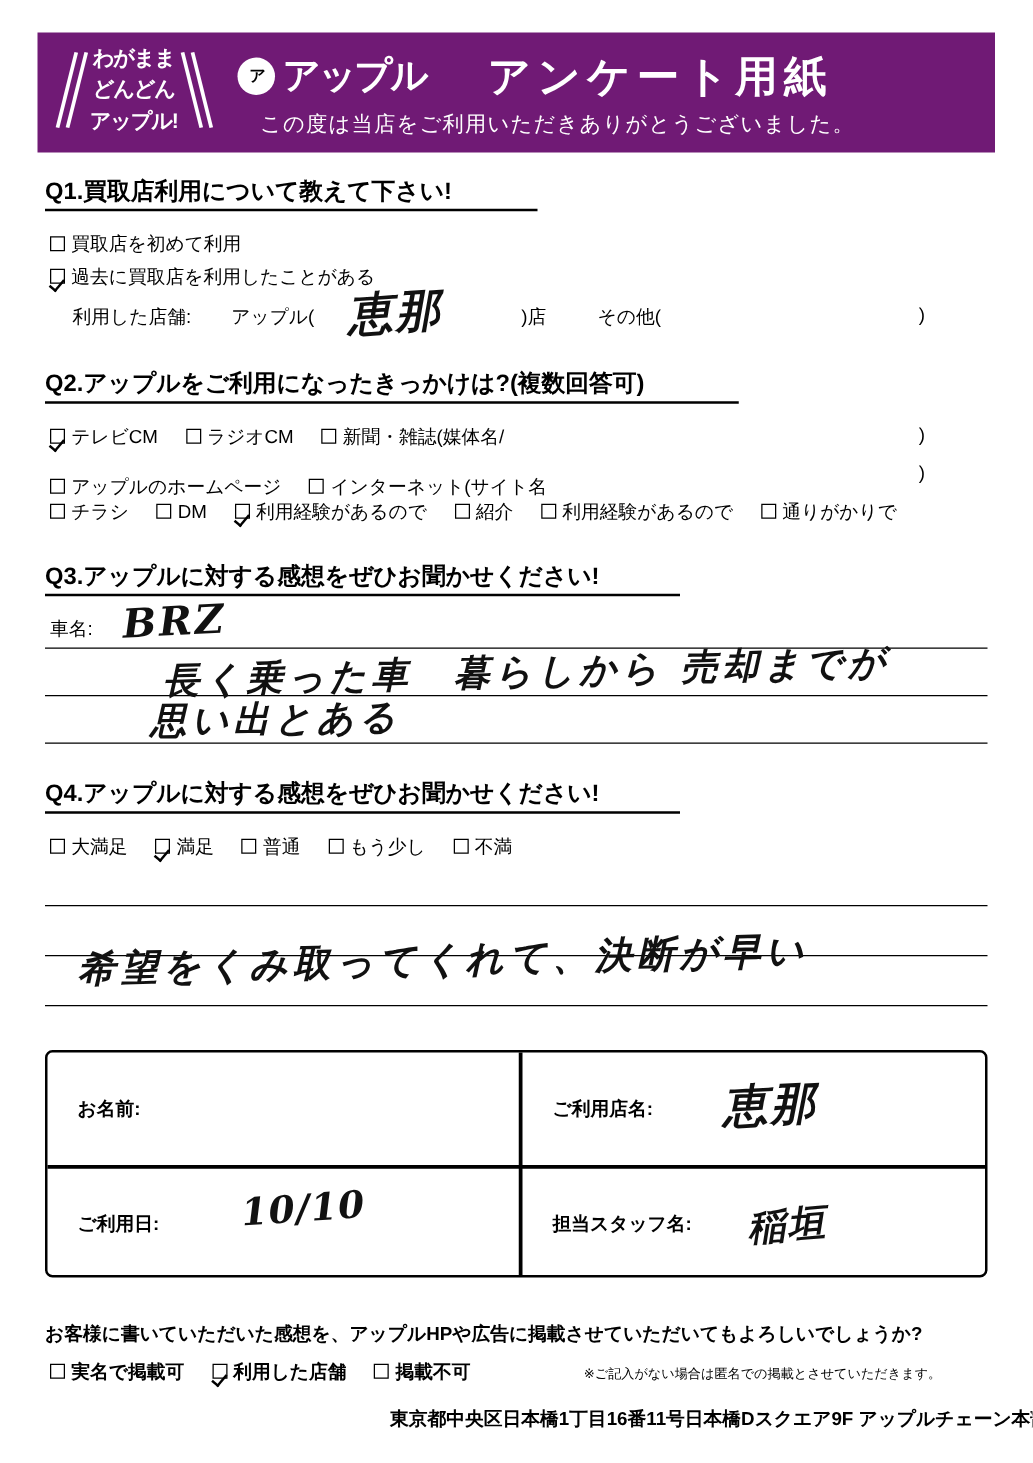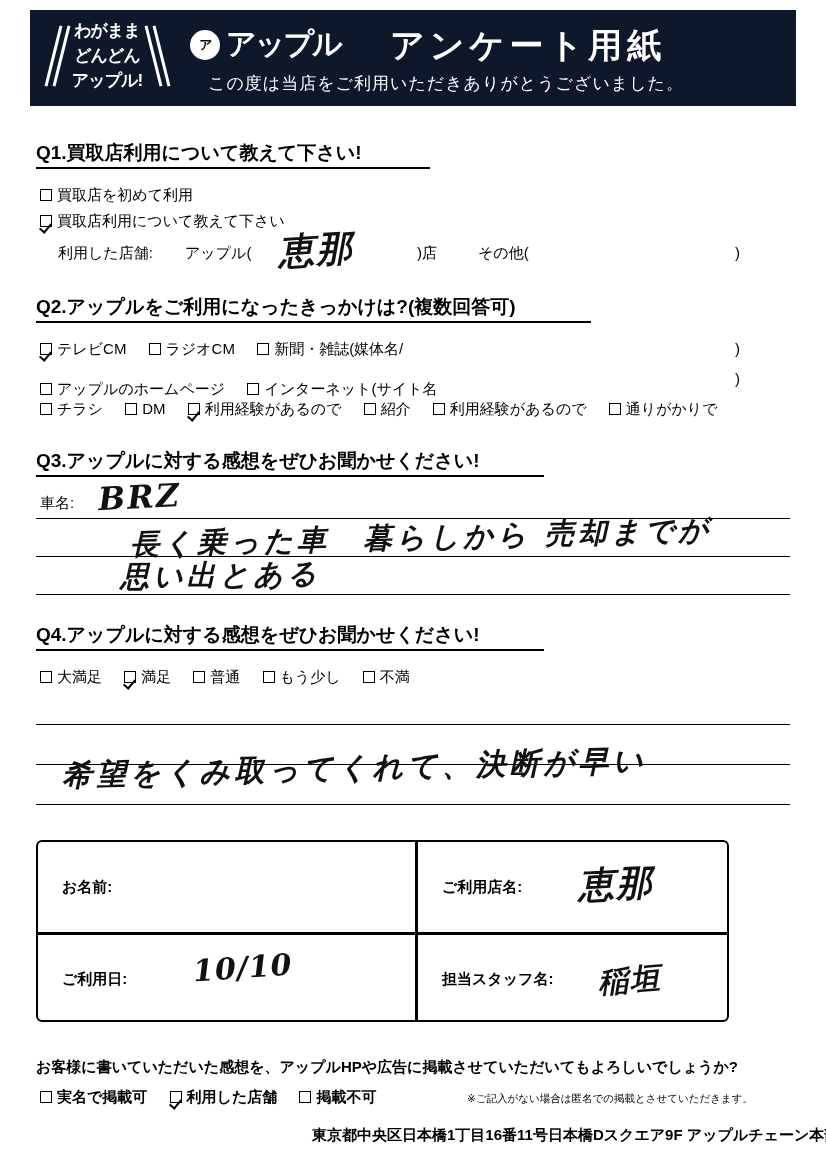--- a/index.html
+++ b/index.html
@@ -13,24 +13,24 @@
     position: relative;
     font-family: "Liberation Sans", "DejaVu Sans", sans-serif;
     color: #000;
     overflow: hidden;
   }
 
   
   .header {
     position: absolute;
     left: 30px;
-    top: 10px;
+    top: 26px;
     width: 766px;
     height: 96px;
-    background: #0f172a;
+    background: #701a75;
     color: #fff;
     overflow: hidden;
   }
   .hdr-left {
     position: absolute;
     left: 18px;
     top: 8px;
     width: 118px;
     height: 80px;
   }
@@ -154,21 +154,21 @@
     color: #111;
     white-space: nowrap;
     letter-spacing: 2px;
   }
 
   
   .info-table {
     position: absolute;
     left: 36px;
     top: 840px;
-    width: 693px;
+    width: 754px;
     height: 182px;
     border: 2.5px solid #000;
     border-radius: 6px;
     box-sizing: border-box;
   }
   .info-table .hline {
     position: absolute;
     left: 0; right: 0;
     top: 90px;
     height: 2.5px;
@@ -248,21 +248,21 @@
   <div class="hdr-sub">この度は当店をご利用いただきありがとうございました。</div>
 </div>
 
 <div class="q-title" style="left:36px; top:140px;">Q1.買取店利用について教えて下さい!</div>
 <div class="q-underline" style="left:36px; top:167px; width:394px;"></div>
 
 <div class="row" style="left:40px; top:186px;">
   <span class="cb"></span><span>買取店を初めて利用</span>
 </div>
 <div class="row" style="left:40px; top:212px;">
-  <span class="cb checked"></span><span>買取店利用について教えて下さい</span>
+  <span class="cb checked"></span><span>過去に買取店を利用したことがある</span>
 </div>
 
 <div class="row" style="left:58px; top:244px;">利用した店舗:</div>
 <div class="row" style="left:185px; top:244px;">アップル(</div>
 <div class="row" style="left:417px; top:244px;">)店</div>
 <div class="row" style="left:478px; top:244px;">その他(</div>
 <div class="row" style="left:735px; top:244px;">)</div>
 <div class="hw" style="left:278px; top:226px; font-size:36px; transform:rotate(-4deg);">恵那</div>
 
 <div class="q-title" style="left:36px; top:294px;">Q2.アップルをご利用になったきっかけは?(複数回答可)</div>

